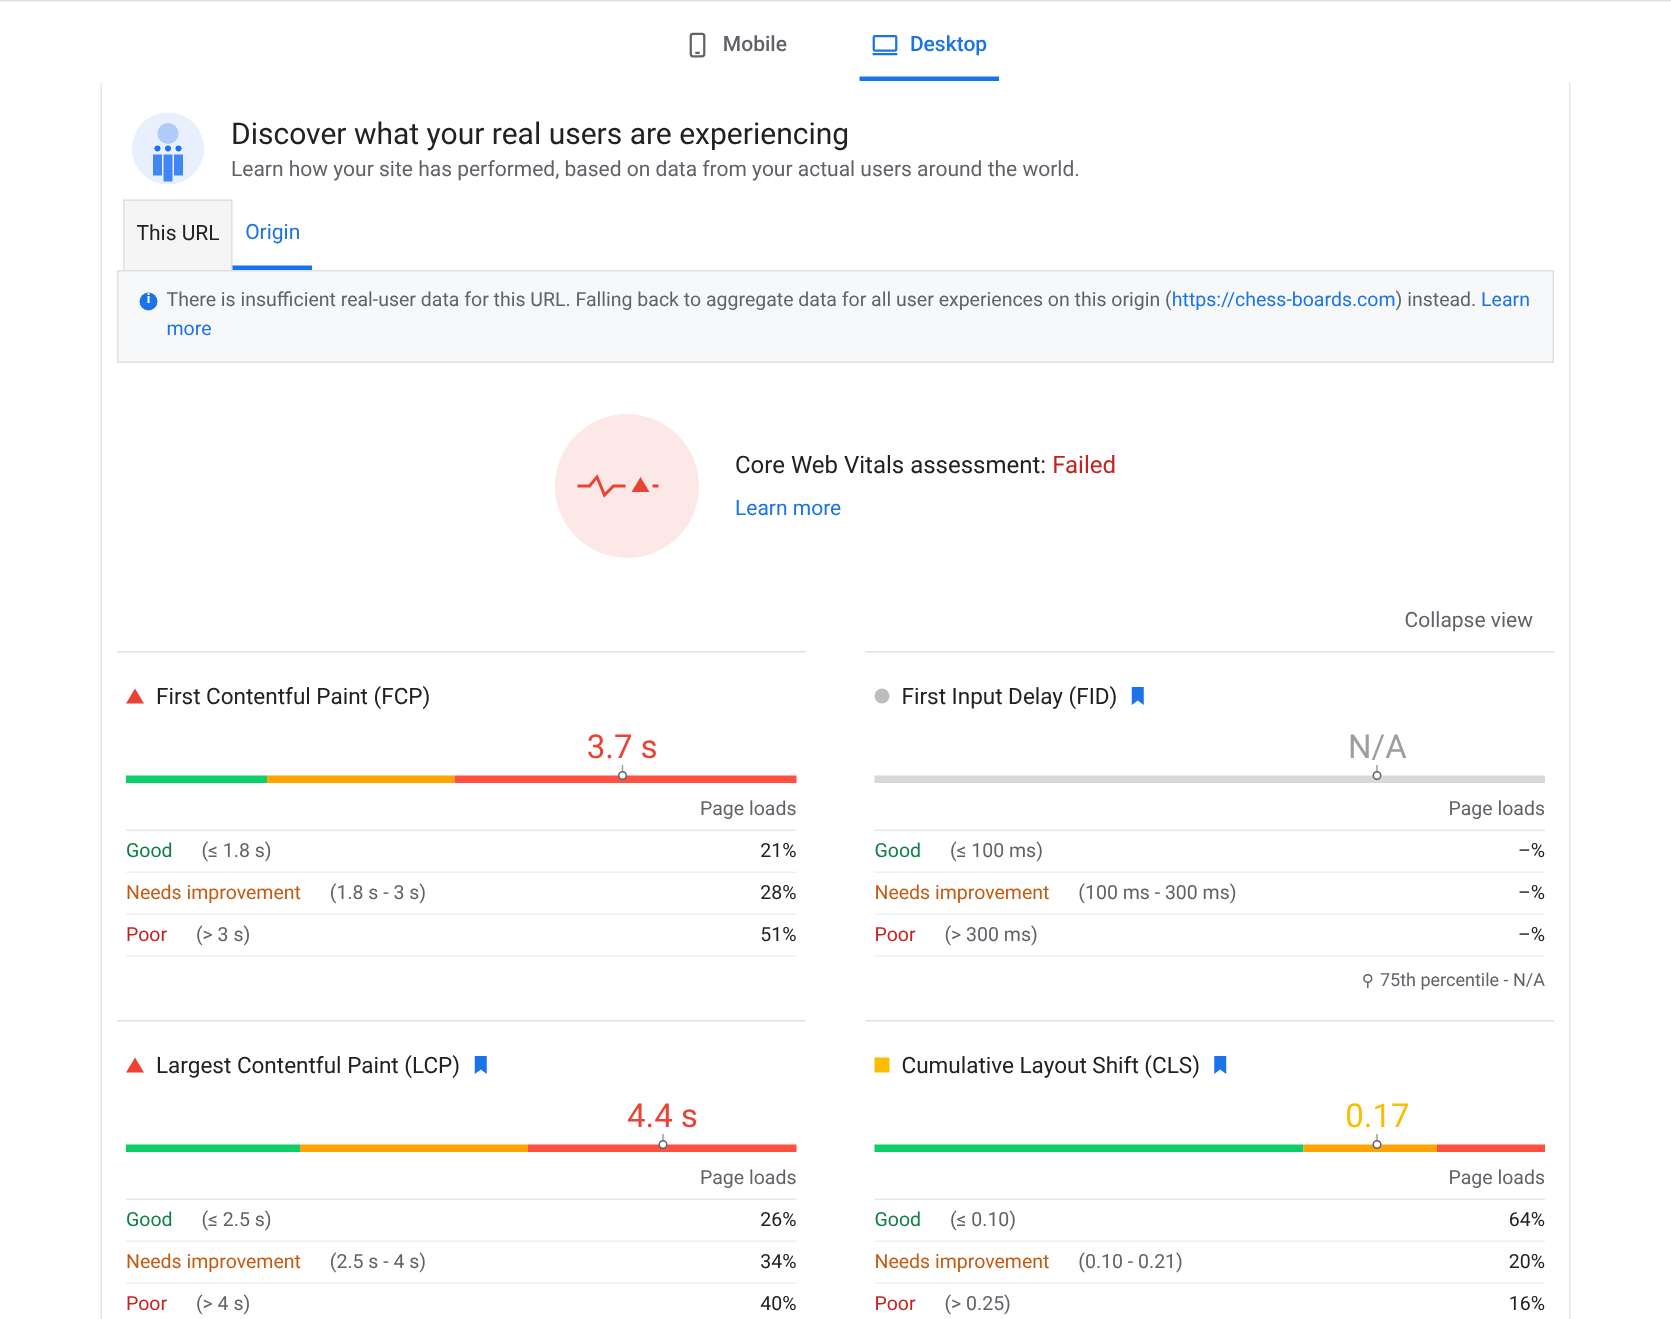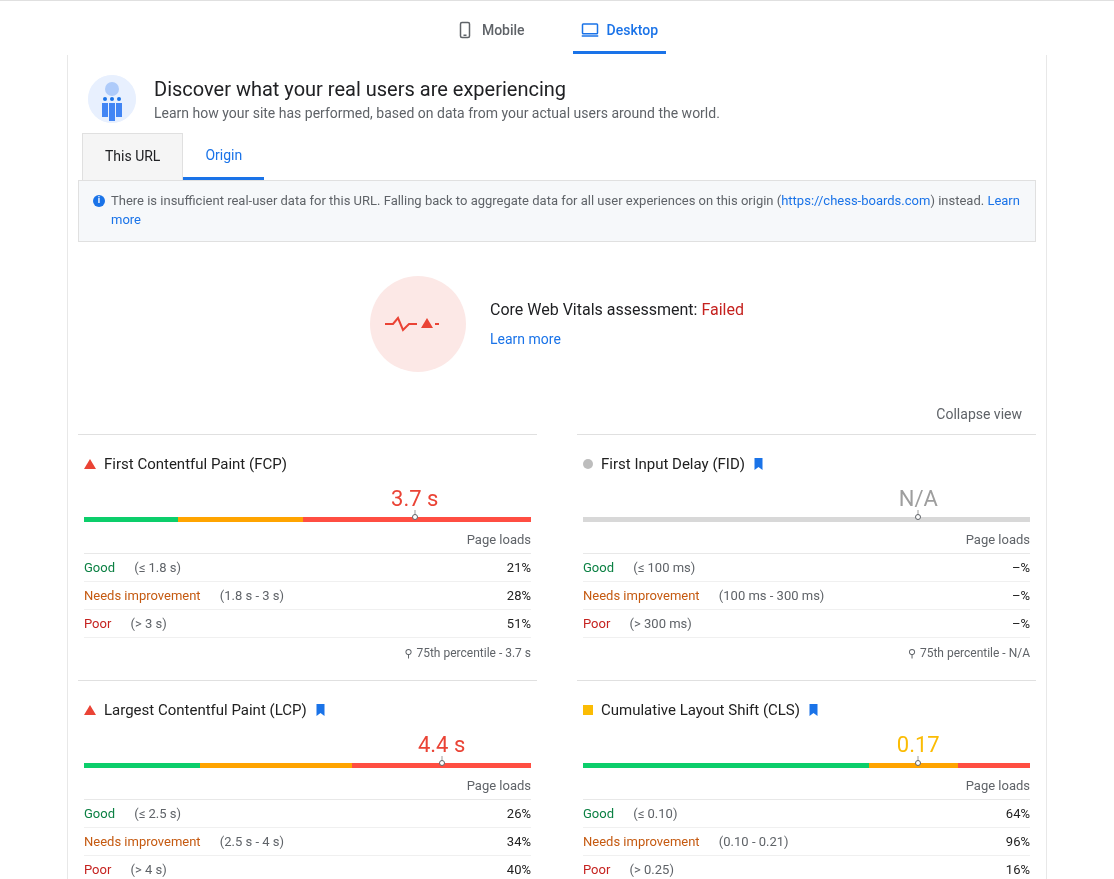--- a/index.html
+++ b/index.html
@@ -45,21 +45,21 @@
   .header-icon {
     width: 48px; height: 48px;
     border-radius: 50%;
     background: #e8f0fe;
     display: flex; align-items: flex-end; justify-content: center;
     overflow: hidden;
   }
   .header-title { font-size: 20px; color: #202124; font-weight: 400; }
   .header-sub { font-size: 14px; color: #5f6368; margin-top: 4px; }
   .source-tab {
-    padding: 14px 22px;
+    padding: 14px 8px;
     font-size: 14px;
     color: #5f6368;
     cursor: pointer;
     border-bottom: 3px solid transparent;
   }
   .source-tab.selected {
     background: #f5f5f5;
     color: #202124;
     border: 1px solid #e0e0e0;
     border-bottom: none;
@@ -290,21 +290,20 @@
           <span>21%</span>
         </div>
       <div class="dist-row">
           <span class="label"><span class="c-orange">Needs improvement</span> <span class="range">(1.8 s - 3 s)</span></span>
           <span>28%</span>
         </div>
       <div class="dist-row">
           <span class="label"><span class="c-red">Poor</span> <span class="range">(&gt; 3 s)</span></span>
           <span>51%</span>
         </div>
-      <div class="percentile"><span class="pin">⚲</span><span>75th percentile - 3.7 s</span></div>
     </div>
 
     <div class="metric">
       <div class="metric-head">
         <span class="dot-gray"></span>
         <span>First Input Delay (FID)</span>
         <svg class="bookmark" viewBox="0 0 10 14">
             <path d="M1 1 h8 v12 l-4 -3 l-4 3 z" fill="#1a73e8"></path>
           </svg>
       </div>
@@ -387,21 +386,21 @@
         <div class="marker-line" style="left:75%"></div>
         <div class="marker" style="left:75%"></div>
       </div>
       <div class="page-loads">Page loads</div>
       <div class="dist-row">
           <span class="label"><span class="c-green">Good</span> <span class="range">(≤ 0.10)</span></span>
           <span>64%</span>
         </div>
       <div class="dist-row">
           <span class="label"><span class="c-orange">Needs improvement</span> <span class="range">(0.10 - 0.21)</span></span>
-          <span>96%</span>
+          <span>20%</span>
         </div>
       <div class="dist-row">
           <span class="label"><span class="c-red">Poor</span> <span class="range">(&gt; 0.25)</span></span>
           <span>16%</span>
         </div>
 
     </div>
 
   </div>
 </div>

